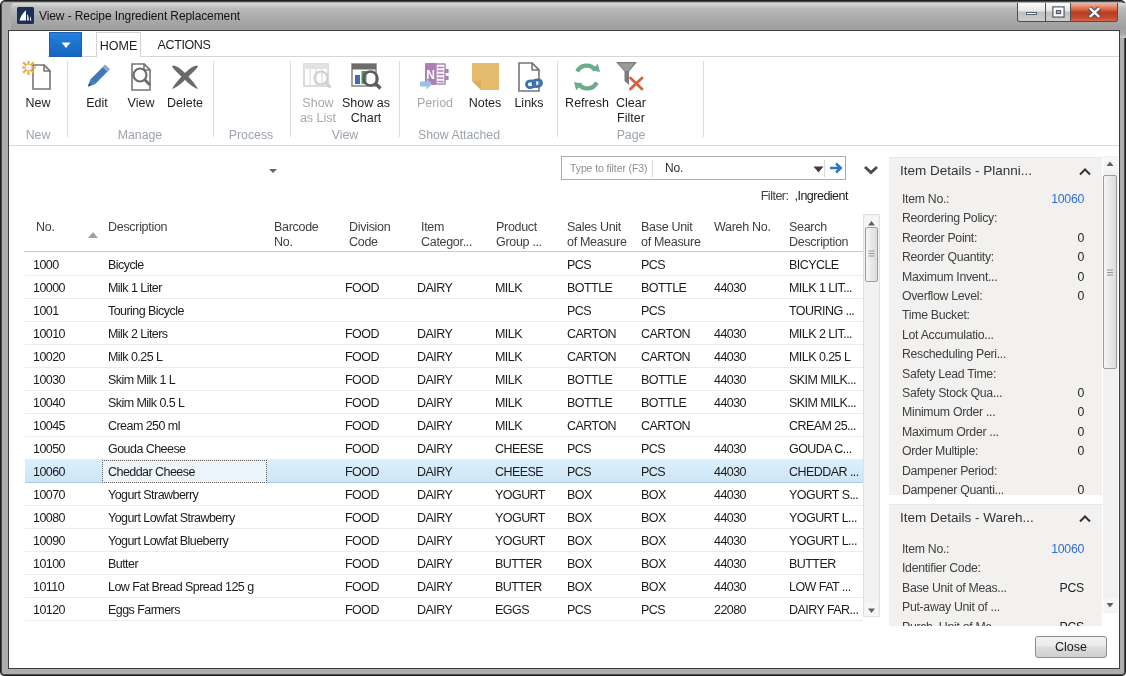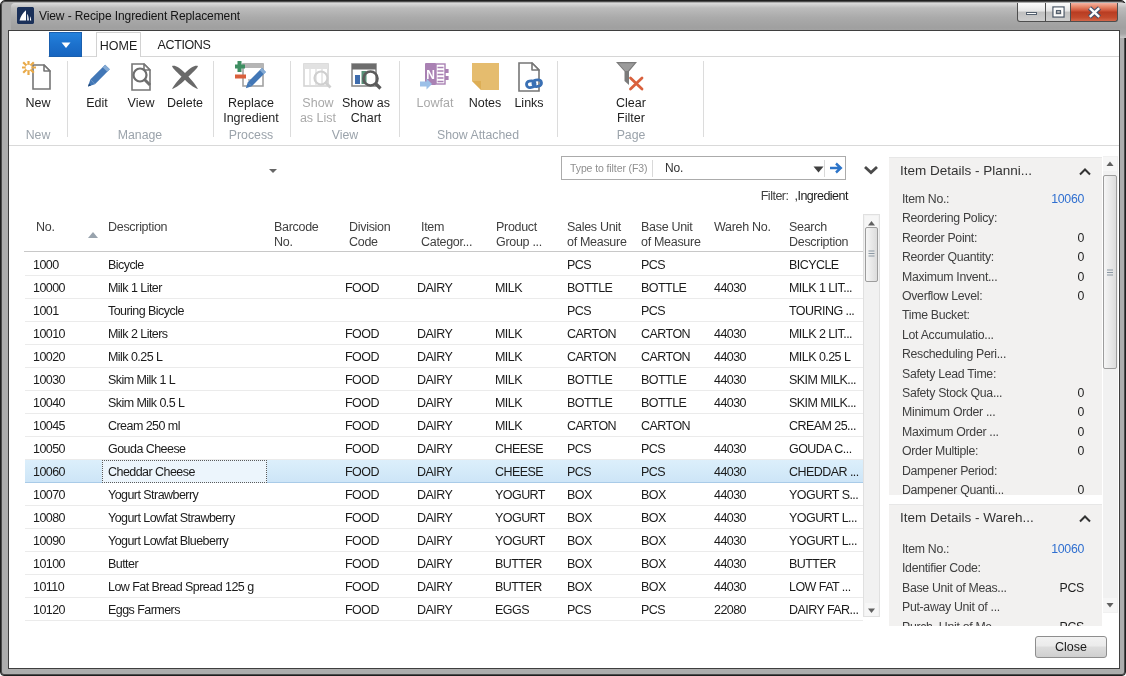--- a/index.html
+++ b/index.html
@@ -151,35 +151,20 @@
       </div>
 
       <div class="rbtn" style="left:138px">
         <svg class="ic" viewBox="0 0 32 32">
           <path d="M3 5 C6 4 10 6 16 12 C22 18 27 24 29 28 C25 27 19 22 14 17 C9 12 4 8 3 5 Z" fill="#696969"></path>
           <path d="M29 5 C26 4 22 6 16 12 C10 18 5 24 3 28 C7 27 13 22 18 17 C23 12 28 8 29 5 Z" fill="#696969"></path>
         </svg>
         <div class="lbl">Delete</div>
       </div>
 
-      <div class="rbtn" style="left:204px">
-        <svg class="ic" viewBox="0 0 32 32">
-          <rect x="8" y="3" width="20" height="22" fill="none" stroke="#a2a2a2" stroke-width="1.6"></rect>
-          <rect x="10" y="3" width="18" height="4" fill="#b5b5b5"></rect>
-          <path d="M4.5 0 v11 M-1 5.5 h11" stroke="#3e8e62" stroke-width="4" fill="none"></path>
-          <rect x="0" y="13.5" width="11" height="4" fill="#d9603c"></rect>
-          <path d="M13 19 h6 M13 22 h4" stroke="#b5b5b5" stroke-width="1.6"></path>
-          <g transform="rotate(45 19 19)">
-            <rect x="16.2" y="5" width="5.6" height="20" fill="#4277b6"></rect>
-            <rect x="16.2" y="5" width="5.6" height="3" fill="#85abd4"></rect>
-            <path d="M16.2 25 h5.6 l-2.8 5.5 z" fill="#4277b6"></path>
-          </g>
-        </svg>
-        <div class="lbl">Replace<br>Ingredient</div>
-      </div>
 
       <div class="rbtn" style="left:271px">
         <svg class="ic" viewBox="0 0 32 32">
           <rect x="2" y="3" width="24" height="22" fill="#fff" stroke="#d4d4d4" stroke-width="1.6"></rect>
           <rect x="2" y="3" width="24" height="5" fill="#e2e2e2"></rect>
           <path d="M8 8 v17 M14 8 v17 M20 8 v17" stroke="#dedede" stroke-width="1.3"></path>
           <circle cx="19" cy="17" r="6.5" fill="none" stroke="#cfcfcf" stroke-width="2.2"></circle>
           <line x1="23.5" y1="21.5" x2="28.5" y2="26.5" stroke="#cfcfcf" stroke-width="2.8"></line>
         </svg>
         <div class="lbl dis">Show<br>as List</div>
@@ -200,21 +185,21 @@
       <div class="rbtn" style="left:388px">
         <svg class="ic" viewBox="0 0 32 32">
           <rect x="6" y="2" width="11" height="22" rx="1" fill="#a981b3"></rect>
           <rect x="17" y="3" width="9" height="20" fill="#fff" stroke="#a981b3" stroke-width="1.4"></rect>
           <path d="M18.5 6.5 h6 M18.5 10 h6 M18.5 13.5 h6 M18.5 17 h6 M18.5 20.5 h6" stroke="#a981b3" stroke-width="1.7"></path>
           <rect x="26" y="8" width="3.6" height="4" fill="#a981b3"></rect>
           <rect x="26" y="15" width="3.6" height="4" fill="#a981b3"></rect>
           <text x="11.5" y="17.5" font-size="12" font-weight="bold" fill="#fff" text-anchor="middle" font-family="Liberation Sans">N</text>
           <path d="M1 20.5 h6.5 v-3 l5.5 5.5 l-5.5 5.5 v-3 h-6.5 z" fill="#9cc0e8"></path>
         </svg>
-        <div class="lbl dis">Lowfat</div>
+        <div class="lbl dis">Period</div>
       </div>
 
       <div class="rbtn" style="left:482px">
         <svg class="ic" viewBox="0 0 32 32">
           <path d="M6 2 h13 l7 7 v21 h-20 z" fill="#fff" stroke="#767676" stroke-width="1.6"></path>
           <path d="M19 2 l7 7 h-7 z" fill="#fff" stroke="#767676" stroke-width="1.6" stroke-linejoin="round"></path>
           <g stroke="#3a70b4" stroke-width="2.8" fill="none">
             <rect x="13.5" y="20" width="8.6" height="6.4" rx="3.2" transform="rotate(-8 17.8 23.2)"></rect>
             <rect x="19.9" y="19" width="8.6" height="6.4" rx="3.2" transform="rotate(-8 24.2 22.2)"></rect>
           </g>
@@ -224,38 +209,49 @@
 
       <div class="rbtn" style="left:438px">
         <svg class="ic" viewBox="0 0 32 32">
           <path d="M3 2 h27 v27 h-18 l-9 -9 z" fill="#e5bc6e"></path>
           <path d="M3 20 l9 9 h-9 z" fill="#fff"></path>
           <path d="M3 20 h9 v9 z" fill="#ddae55"></path>
         </svg>
         <div class="lbl">Notes</div>
       </div>
 
+      <div class="rbtn" style="left:540px">
+        <svg class="ic" viewBox="0 0 32 32">
+          <g stroke="#6fab8e" stroke-width="4.4" fill="none">
+            <path d="M6.2 10.5 a10.6 10.6 0 0 1 18.3 -1.2"></path>
+            <path d="M25.8 21.5 a10.6 10.6 0 0 1 -18.3 1.2"></path>
+          </g>
+          <path d="M20.5 9.2 l8.5 1.8 l-2.2 -8.3 z" fill="#6fab8e"></path>
+          <path d="M11.5 22.8 l-8.5 -1.8 l2.2 8.3 z" fill="#6fab8e"></path>
+        </svg>
+        <div class="lbl">Refresh</div>
+      </div>
 
       <div class="rbtn" style="left:584px">
         <svg class="ic" viewBox="0 0 32 32">
                     <path d="M1 1 h21 l-8 9.5 v13.5 l-4.5 -4 v-9.5 z" fill="#7a7a7a"></path>
           <path d="M3.5 2.2 h16 l-6.6 7.8 h-2.8 z" fill="#9b9b9b"></path>
           <g stroke="#d9603c" stroke-width="2.8" fill="none" stroke-linecap="round">
             <path d="M15.5 17 L27 28 M27 17 L15.5 28"></path>
           </g>
         </svg>
         <div class="lbl">Clear<br>Filter</div>
       </div>
 
 
       <div class="rgrp" style="left:-31px">New</div>
       <div class="rgrp" style="left:71px">Manage</div>
       <div class="rgrp" style="left:182px">Process</div>
       <div class="rgrp" style="left:276px">View</div>
-      <div class="rgrp" style="left:409px">Show Attached</div>
+      <div class="rgrp" style="left:390px">Show Attached</div>
       <div class="rgrp" style="left:562px">Page</div>
     </div>
     <svg class="abs" style="left:259px;top:137px" width="10" height="6">
         <path d="M1 1 l4 4 l4 -4 z" fill="#666"></path>
       </svg>
     <div id="filterbox">
       <span style="position:absolute;left:8px;top:5px;color:#8f8f8f;font-size:10.5px;letter-spacing:-0.1px">Type to filter (F3)</span>
       <div style="position:absolute;left:90px;top:3px;width:1px;height:17px;background:#d9d9d9"></div>
       <span style="position:absolute;left:103px;top:4px;color:#333;font-size:12px;letter-spacing:-0.2px">No.</span>
       <svg style="position:absolute;left:251px;top:9px" width="11" height="7">

